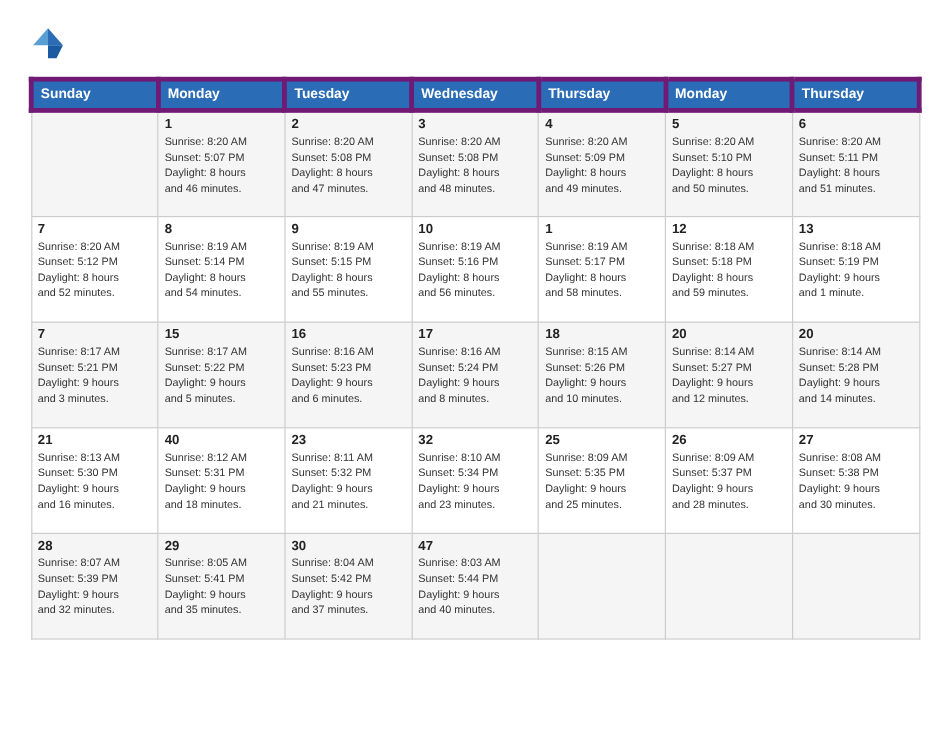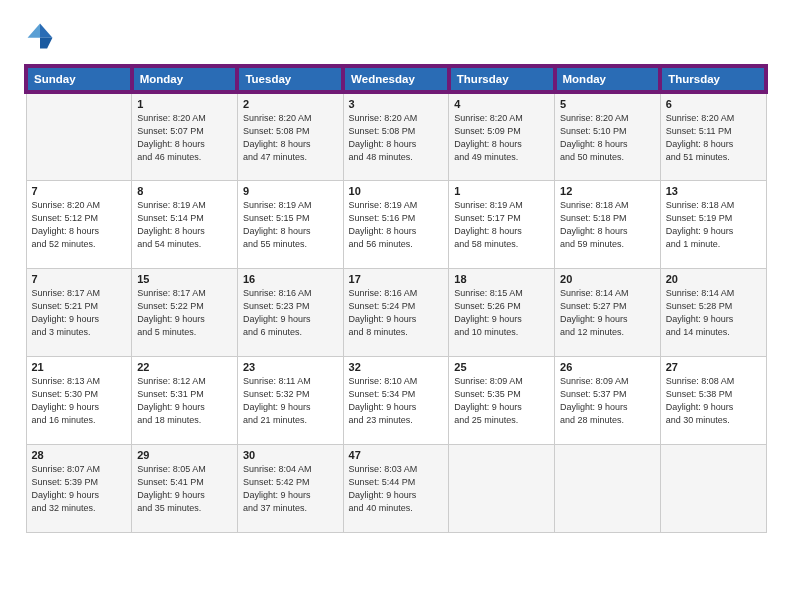--- a/index.html
+++ b/index.html
@@ -224,21 +224,21 @@
             <span class="day-number">20</span>
             <div class="day-info">Sunrise: 8:14 AM<br>Sunset: 5:28 PM<br>Daylight: 9 hours<br>and 14 minutes.</div>
           </td>
         </tr>
         <tr>
           <td>
             <span class="day-number">21</span>
             <div class="day-info">Sunrise: 8:13 AM<br>Sunset: 5:30 PM<br>Daylight: 9 hours<br>and 16 minutes.</div>
           </td>
           <td>
-            <span class="day-number">22</span>
+            <span class="day-number">40</span>
             <div class="day-info">Sunrise: 8:12 AM<br>Sunset: 5:31 PM<br>Daylight: 9 hours<br>and 18 minutes.</div>
           </td>
           <td>
             <span class="day-number">23</span>
             <div class="day-info">Sunrise: 8:11 AM<br>Sunset: 5:32 PM<br>Daylight: 9 hours<br>and 21 minutes.</div>
           </td>
           <td>
             <span class="day-number">32</span>
             <div class="day-info">Sunrise: 8:10 AM<br>Sunset: 5:34 PM<br>Daylight: 9 hours<br>and 23 minutes.</div>
           </td>

